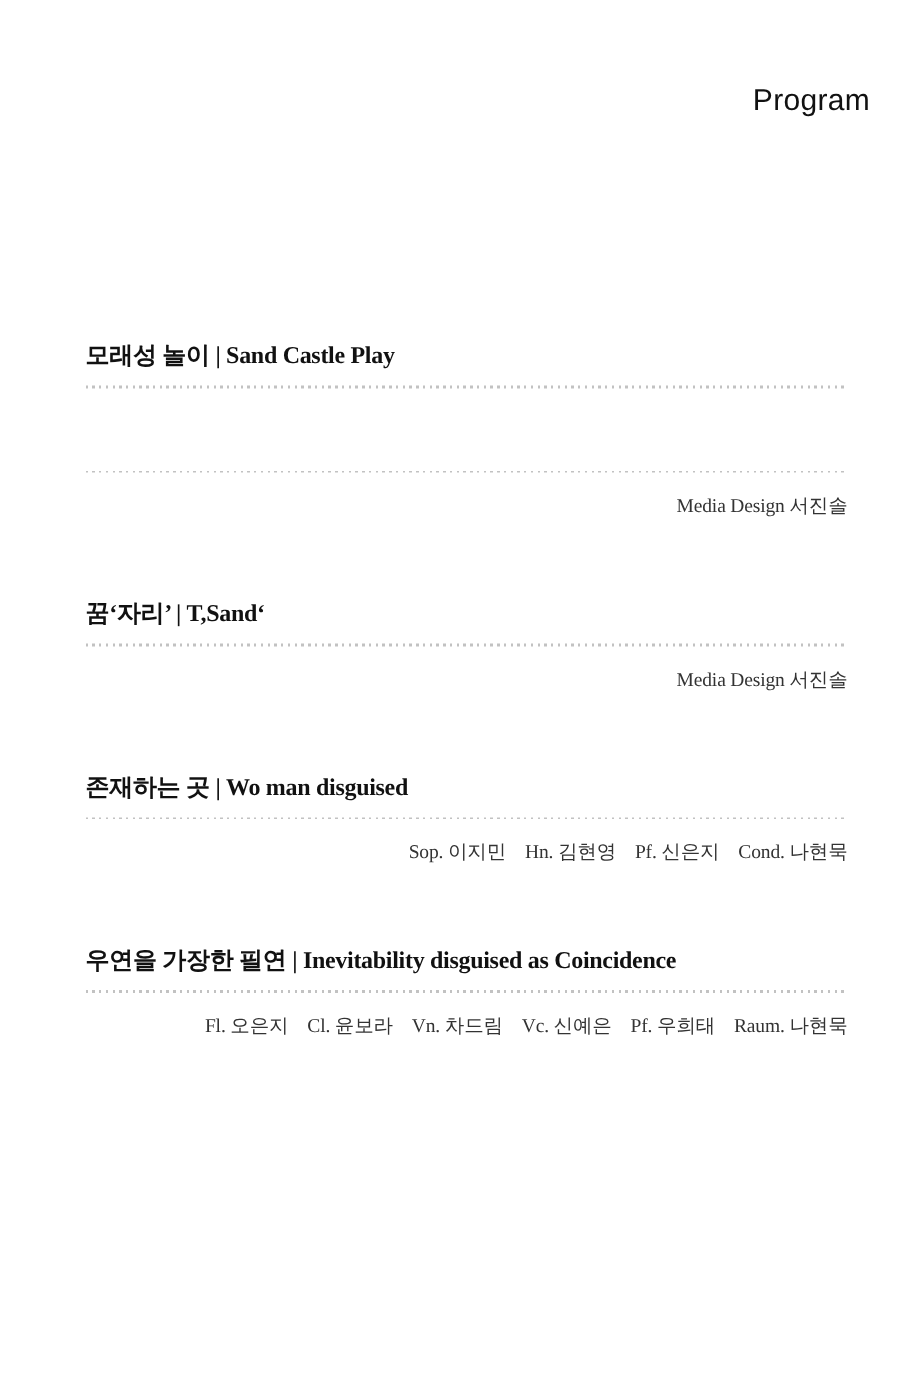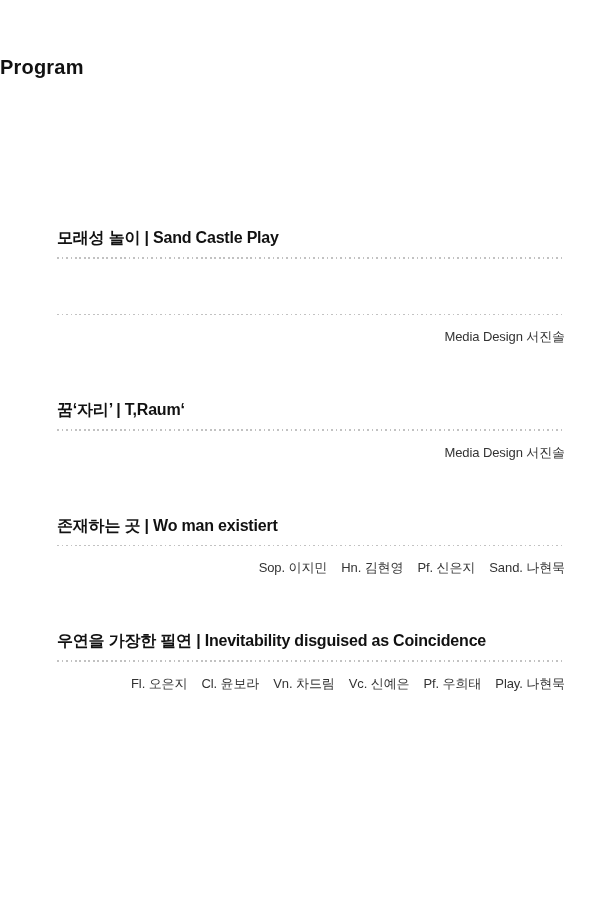--- a/index.html
+++ b/index.html
@@ -12,29 +12,31 @@
     width: 600px;
     height: 921px;
     background: #ffffff;
     font-family: "Liberation Sans", "DejaVu Sans", sans-serif;
     color: var(--text, #111111);
     overflow: hidden;
     box-sizing: border-box;
   }
   .page-title {
     padding-top: 54px;
-    text-align: left;
+    padding-right: 20px;
+    text-align: right;
     font-size: 20px;
     line-height: 26px;
-    font-weight: 700;
+    font-weight: 400;
     letter-spacing: 0.2px;
     color: var(--text, #111111);
   }
   .entries {
     margin: 148px 35px 0 57px;
+    font-family: Liberation Serif, serif;
   }
   .entry {
     margin-bottom: 55px;
   }
   .entry:last-child {
     margin-bottom: 16px;
   }
   .entry-title {
     font-size: 16px;
     line-height: 20px;
@@ -78,31 +80,31 @@
       <div class="entry-title">모래성 놀이 | Sand Castle Play</div>
       <div class="divider"></div>
     </div>
 
     <div class="entry">
       <div class="divider"></div>
       <div class="performers">Media Design 서진솔</div>
     </div>
 
     <div class="entry">
-      <div class="entry-title">꿈‘자리’ | T,Raum‘</div>
+      <div class="entry-title">꿈‘자리’ | T,Sand‘</div>
       <div class="divider"></div>
       <div class="performers">Media Design 서진솔</div>
     </div>
 
     <div class="entry">
-      <div class="entry-title">존재하는 곳 | Wo man existiert</div>
+      <div class="entry-title">존재하는 곳 | Wo man disguised</div>
       <div class="divider"></div>
-      <div class="performers">Sop. 이지민    Hn. 김현영    Pf. 신은지    Sand. 나현묵</div>
+      <div class="performers">Sop. 이지민    Hn. 김현영    Pf. 신은지    Cond. 나현묵</div>
     </div>
 
     <div class="entry">
       <div class="entry-title">우연을 가장한 필연 | Inevitability disguised as Coincidence</div>
       <div class="divider"></div>
-      <div class="performers">Fl. 오은지    Cl. 윤보라    Vn. 차드림    Vc. 신예은    Pf. 우희태    Play. 나현묵</div>
+      <div class="performers">Fl. 오은지    Cl. 윤보라    Vn. 차드림    Vc. 신예은    Pf. 우희태    Raum. 나현묵</div>
     </div>
 
   </div>
 </div>
 
 </body></html>

